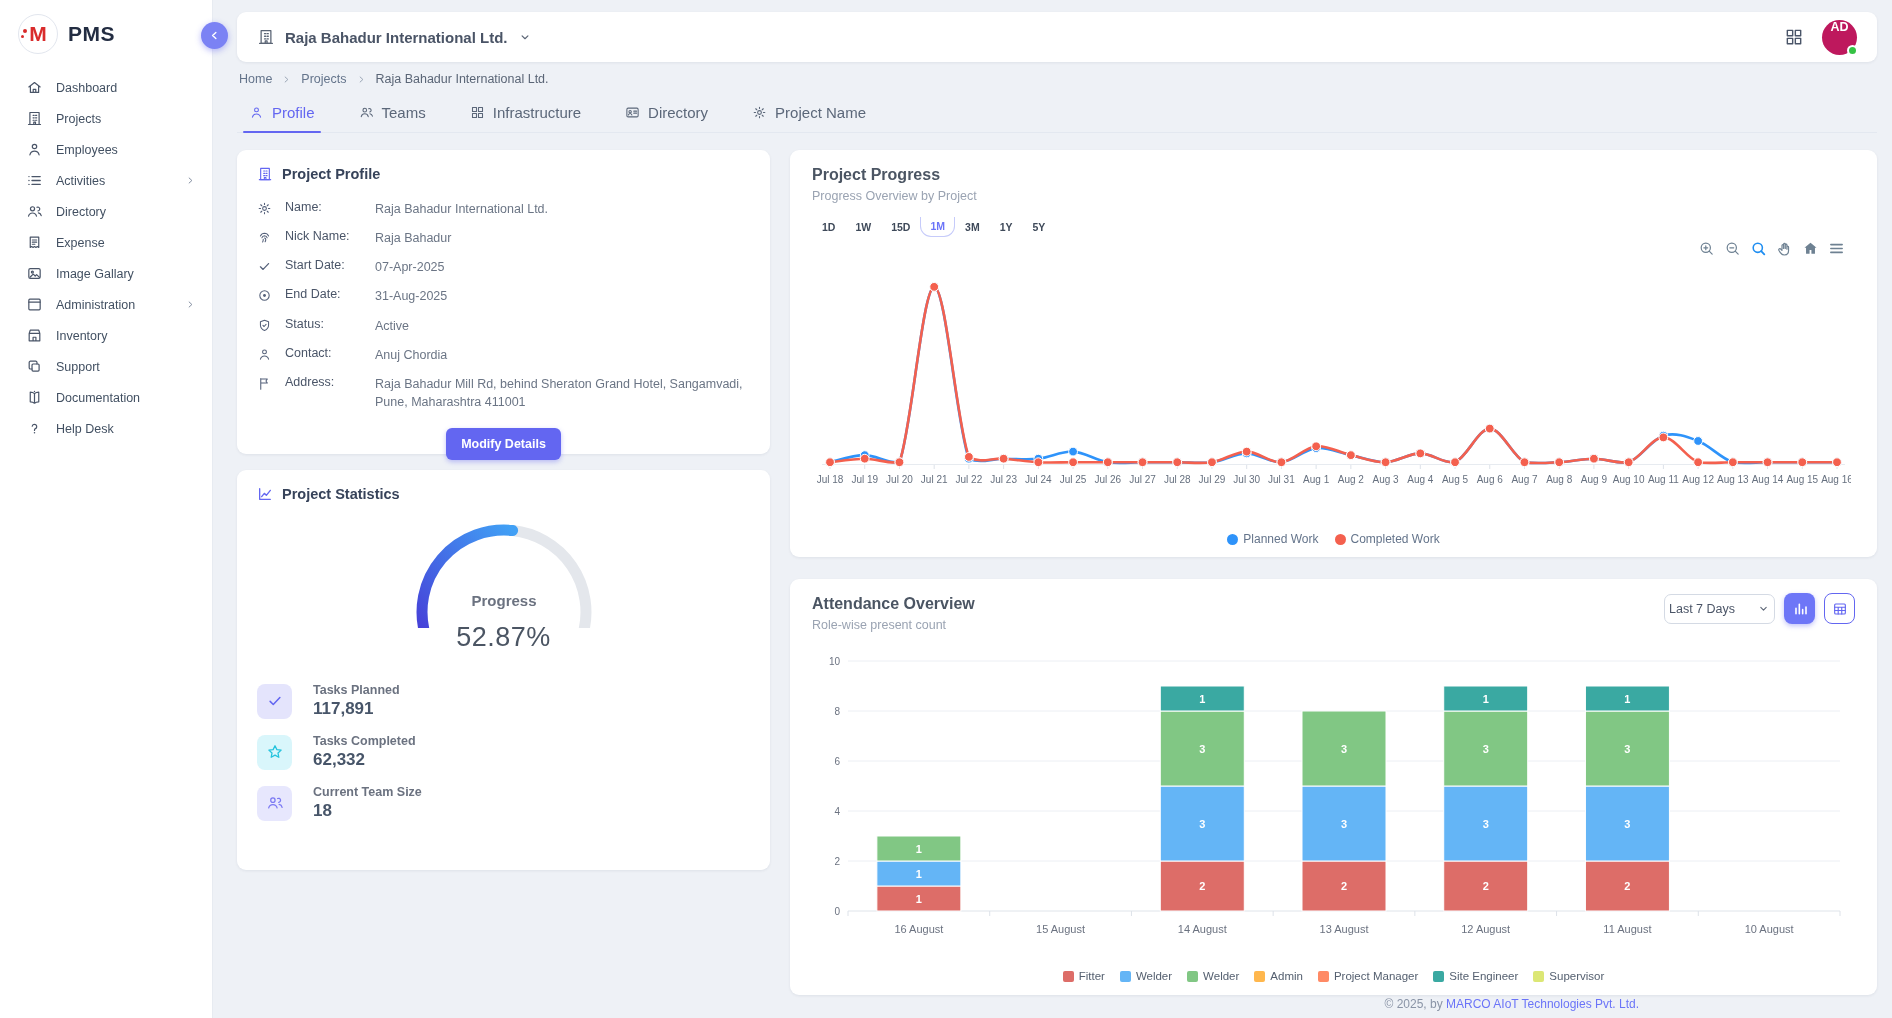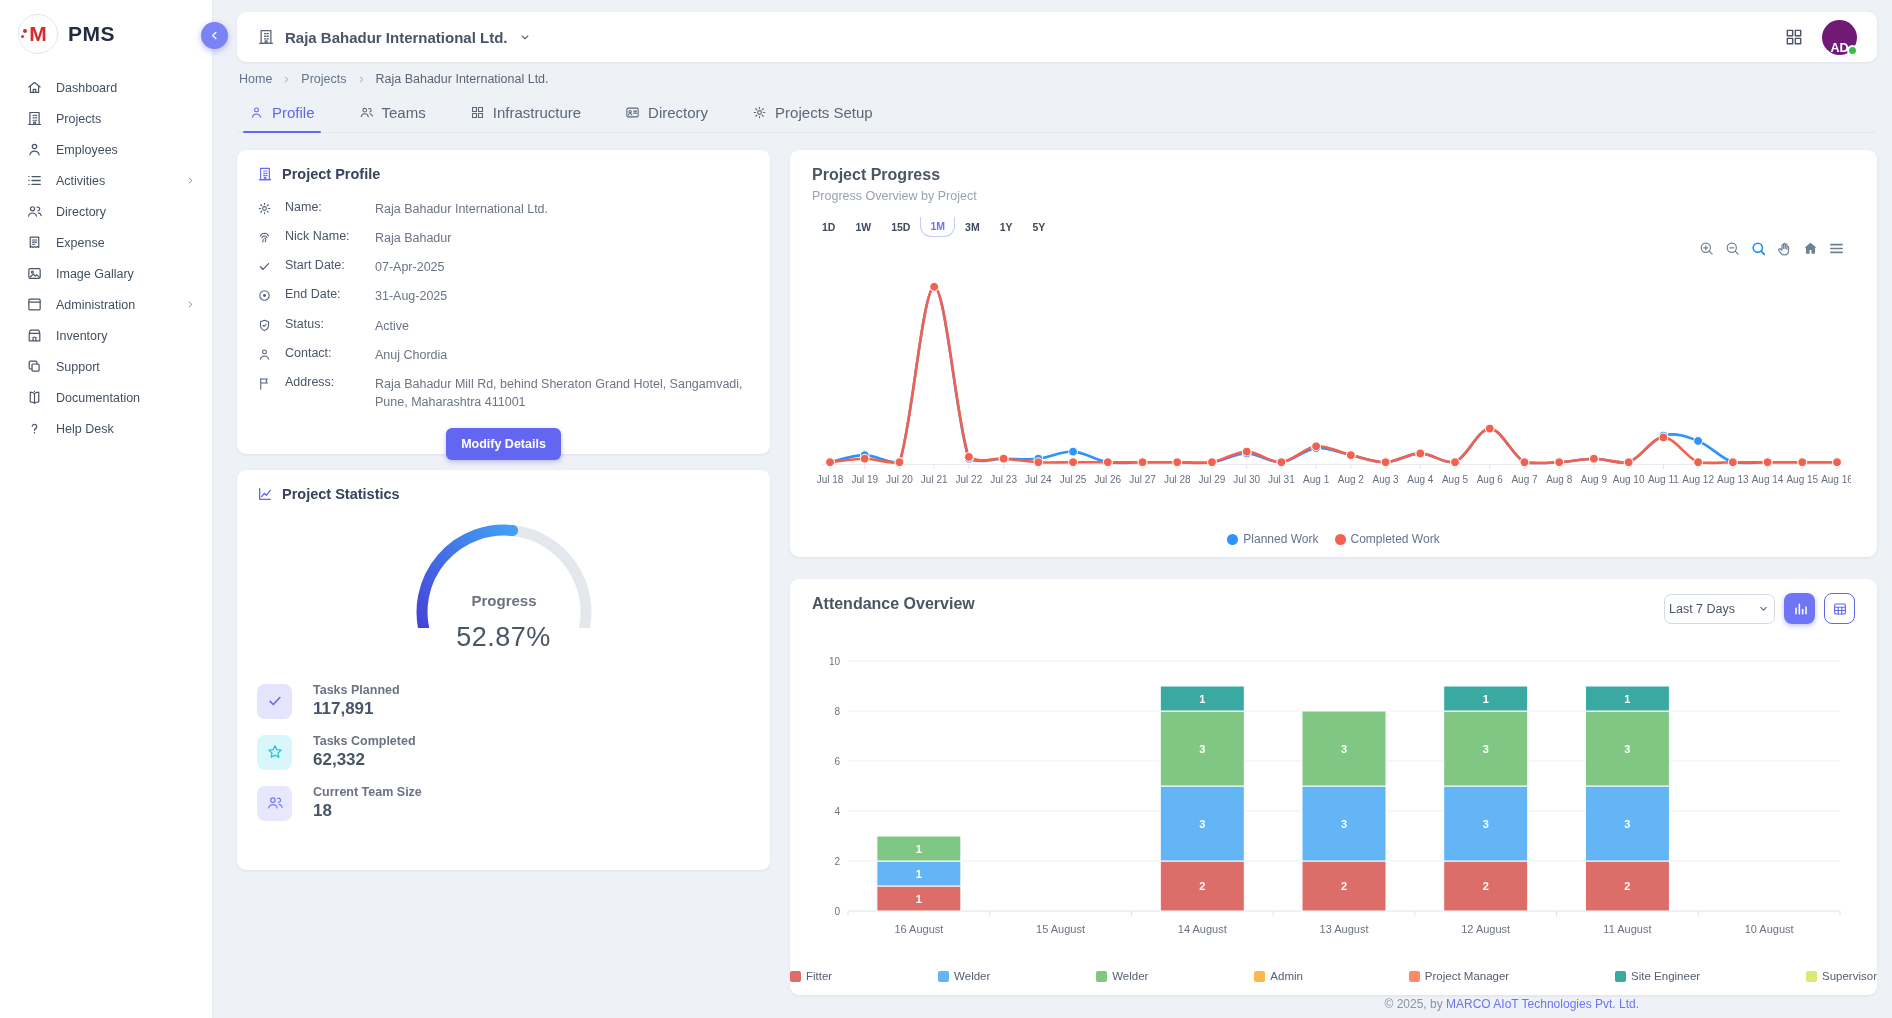--- a/index.html
+++ b/index.html
@@ -24,21 +24,21 @@
 
   
   .card { position:absolute; background:#fff; border-radius:9px; box-shadow:0 1px 3px rgba(20,30,55,.07); }
   .topbar { left:237px; top:12px; width:1640px; height:50px; display:flex; align-items:center; padding:0 20px; }
   .company-sel { display:flex; align-items:center; gap:10px; cursor:pointer; }
   .company-sel .icn { width:18px; height:18px; color:#5b6575; }
   .company-name { font-size:15px; font-weight:600; color:#4a5466; }
   .company-sel .chev { width:14px; height:14px; color:#5b6575; }
   .topbar-right { margin-left:auto; display:flex; align-items:center; gap:18px; }
   .apps-icon { width:20px; height:20px; color:#4a5568; cursor:pointer; }
-  .avatar { position:relative; width:35px; height:35px; border-radius:50%; background:#701a75; color:#fff; font-size:12.5px; font-weight:bold; display:flex; align-items:flex-end; justify-content:center; cursor:pointer; }
+  .avatar { position:relative; width:35px; height:35px; border-radius:50%; background:#be185d; color:#fff; font-size:12.5px; font-weight:bold; display:flex; align-items:flex-start; justify-content:center; cursor:pointer; }
   .avatar .dot { position:absolute; right:-1px; bottom:-1px; width:11px; height:11px; border-radius:50%; background:#35c244; border:2px solid #fff; }
 
   .breadcrumb { position:absolute; left:239px; top:72px; display:flex; align-items:center; gap:9px; font-size:12.5px; color:#64748b; }
   .breadcrumb .sep { width:11px; height:11px; color:#94a0b0; }
   .breadcrumb .bc-link { cursor:pointer; }
   .breadcrumb .bc-current { color:#5a6576; }
 
   .tabstrip { position:absolute; left:237px; top:101px; width:1640px; height:32px; border-bottom:1px solid #e3e8f0; display:flex; gap:44px; padding-left:12px; }
   .tab { display:flex; align-items:center; gap:8px; font-size:15px; font-weight:500; color:#5b6779; padding-bottom:9px; cursor:pointer; position:relative; }
   .tab .icn { width:15px; height:15px; }
@@ -86,21 +86,21 @@
   
   .attendance-card { left:790px; top:579px; width:1087px; height:416px; padding:16px 22px; }
   .att-controls { position:absolute; right:22px; top:14px; display:flex; align-items:center; gap:9px; }
   .dropdown { display:flex; align-items:center; gap:22px; border:1px solid #d4dae4; border-radius:7px; padding:7px 4px; font-size:12.5px; color:#4a5466; background:#fff; cursor:pointer; }
   .dropdown .chev { width:13px; height:13px; color:#5b6575; }
   .toggle-btn { width:31px; height:31px; border-radius:8px; display:flex; align-items:center; justify-content:center; cursor:pointer; }
   .toggle-btn.filled { background:#6e76f7; color:#fff; box-shadow:0 2px 5px rgba(99,102,241,.4); }
   .toggle-btn.outline { background:#fff; color:#6366f1; border:1.5px solid #6366f1; }
   .toggle-btn .icn { width:16px; height:16px; }
   #bar-chart { position:absolute; left:24px; top:74px; }
-  .bar-legend { position:absolute; left:0; right:0; bottom:13px; display:flex; justify-content:space-between; gap:15px; }
+  .bar-legend { position:absolute; left:0; right:0; bottom:13px; display:flex; justify-content:center; gap:15px; }
   .bar-legend .legend-item { font-size:11.5px; color:#556070; }
   .legend-sq { width:11px; height:11px; border-radius:2px; }
 
   .footer { position:absolute; left:237px; top:997px; width:1640px; text-align:right; padding-right:238px; font-size:12px; color:#8a94a6; }
   .footer a { color:#6b74f8; text-decoration:none; font-weight:500; cursor:pointer; }
 
   svg.icn { fill:none; stroke:currentColor; stroke-width:1.7; stroke-linecap:round; stroke-linejoin:round; }
   text { font-family:"Liberation Sans",sans-serif; }
 </style>
 </head>
@@ -382,21 +382,21 @@
       <div class="tab">
         <svg class="icn">
           <use href="#sym-id-card"></use>
         </svg>
         <span>Directory</span>
       </div>
       <div class="tab">
         <svg class="icn">
           <use href="#sym-gear"></use>
         </svg>
-        <span>Projects Setup</span>
+        <span>Project Name</span>
       </div>
     </div>
 
   <section class="card profile-card">
     <div class="card-title-row">
       <svg class="icn">
           <use href="#sym-building"></use>
         </svg>
       <span class="card-title">Project Profile</span>
     </div>
@@ -676,20 +676,21 @@
         </div>
         <div class="legend-item">
           <span class="legend-dot" style="background: rgb(244, 96, 78);"></span>
           <span>Completed Work</span>
         </div>
       </div>
   </section>
 
   <section class="card attendance-card">
     <div class="chart-title">Attendance Overview</div>
+    <div class="chart-sub">Role-wise present count</div>
     <div class="att-controls">
       <div class="dropdown">
         <span>Last 7 Days</span>
         <svg class="icn chev">
             <use href="#sym-chevron-down"></use>
           </svg>
       </div>
       <div class="toggle-btn filled">
         <svg class="icn">
             <use href="#sym-bar-chart"></use>

